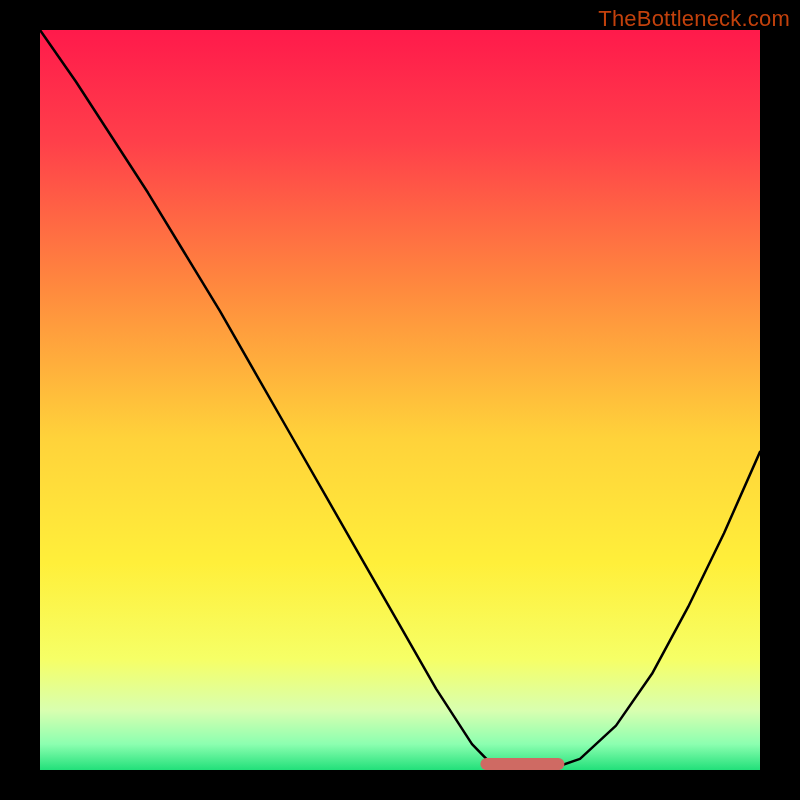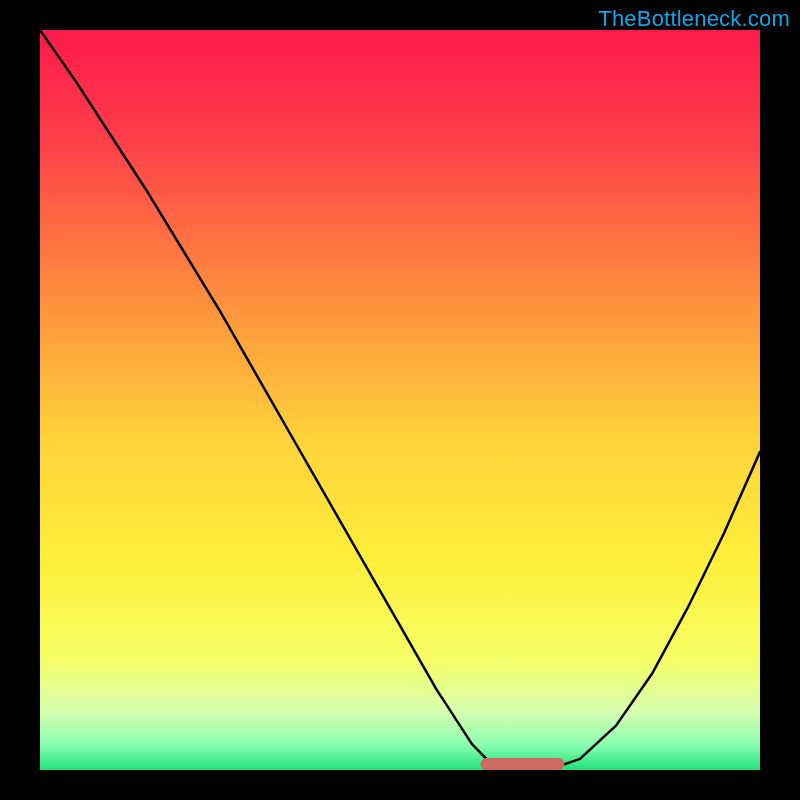--- a/index.html
+++ b/index.html
@@ -14,21 +14,21 @@
   .frame {
     position: relative;
     width: 800px;
     height: 800px;
     background: #000;
   }
   .watermark {
     position: absolute;
     top: 6px;
     right: 10px;
-    color: #0ea5e9;
+    color: #c2410c;
     font-size: 22px;
     font-weight: 500;
     letter-spacing: 0.2px;
     z-index: 10;
   }
   .plot {
     position: absolute;
     left: 40px;
     top: 30px;
     width: 720px;

